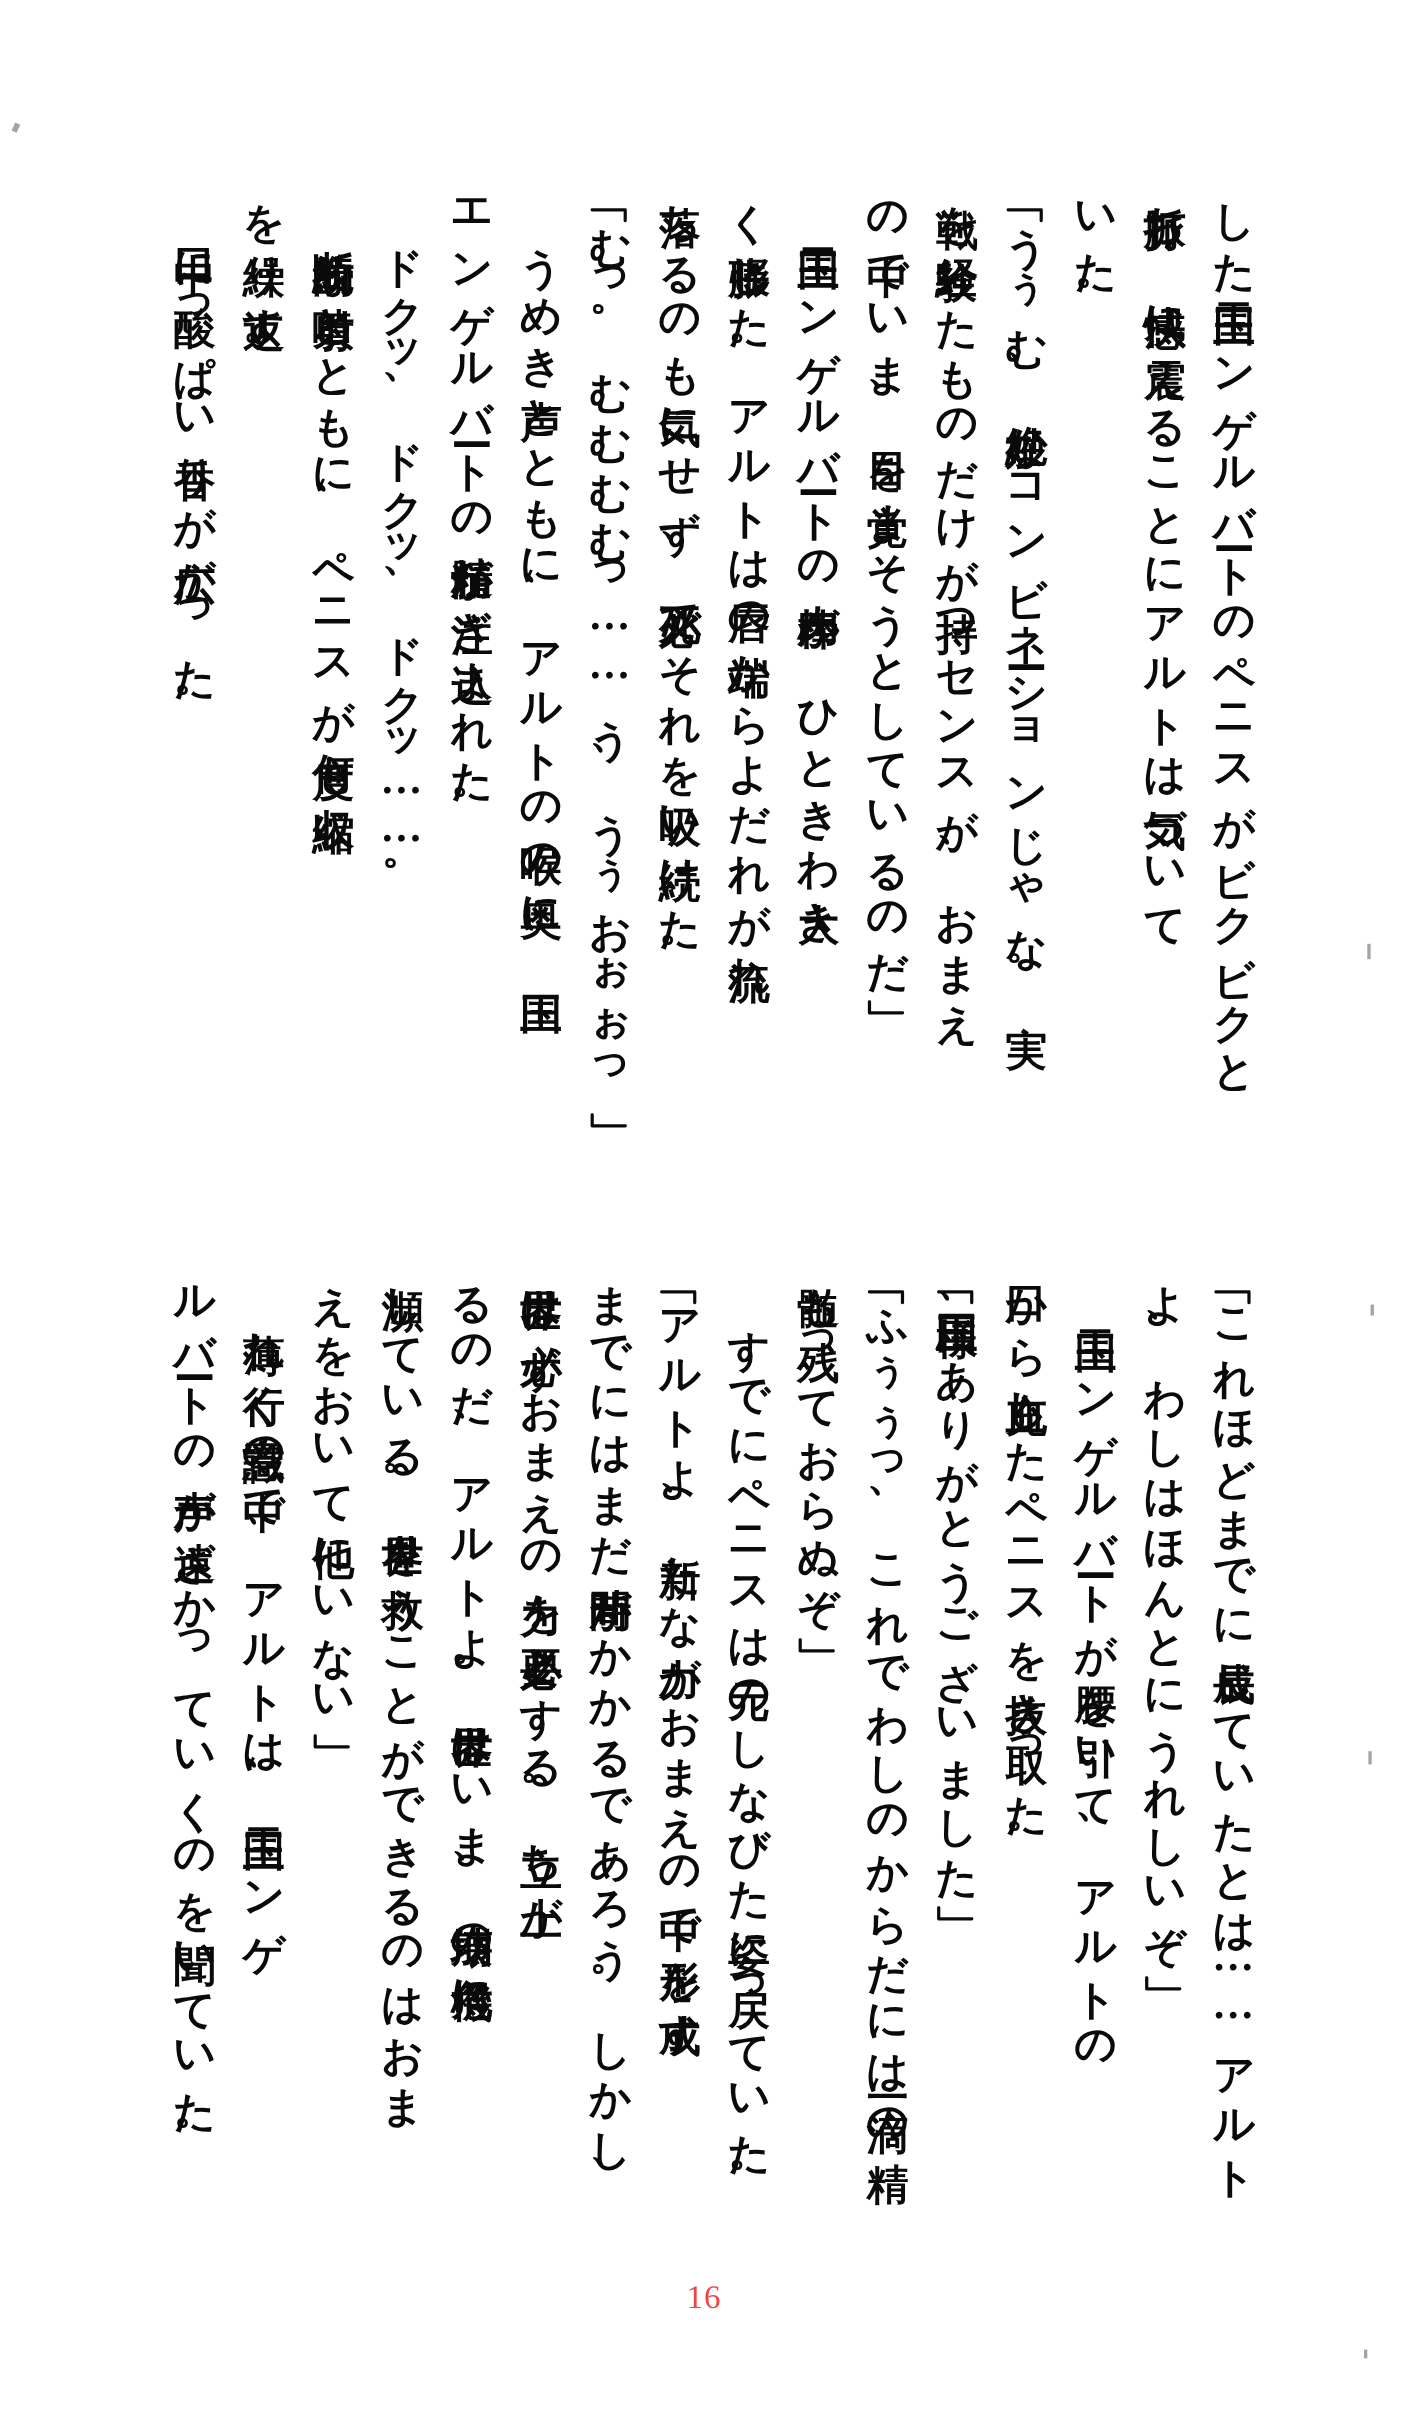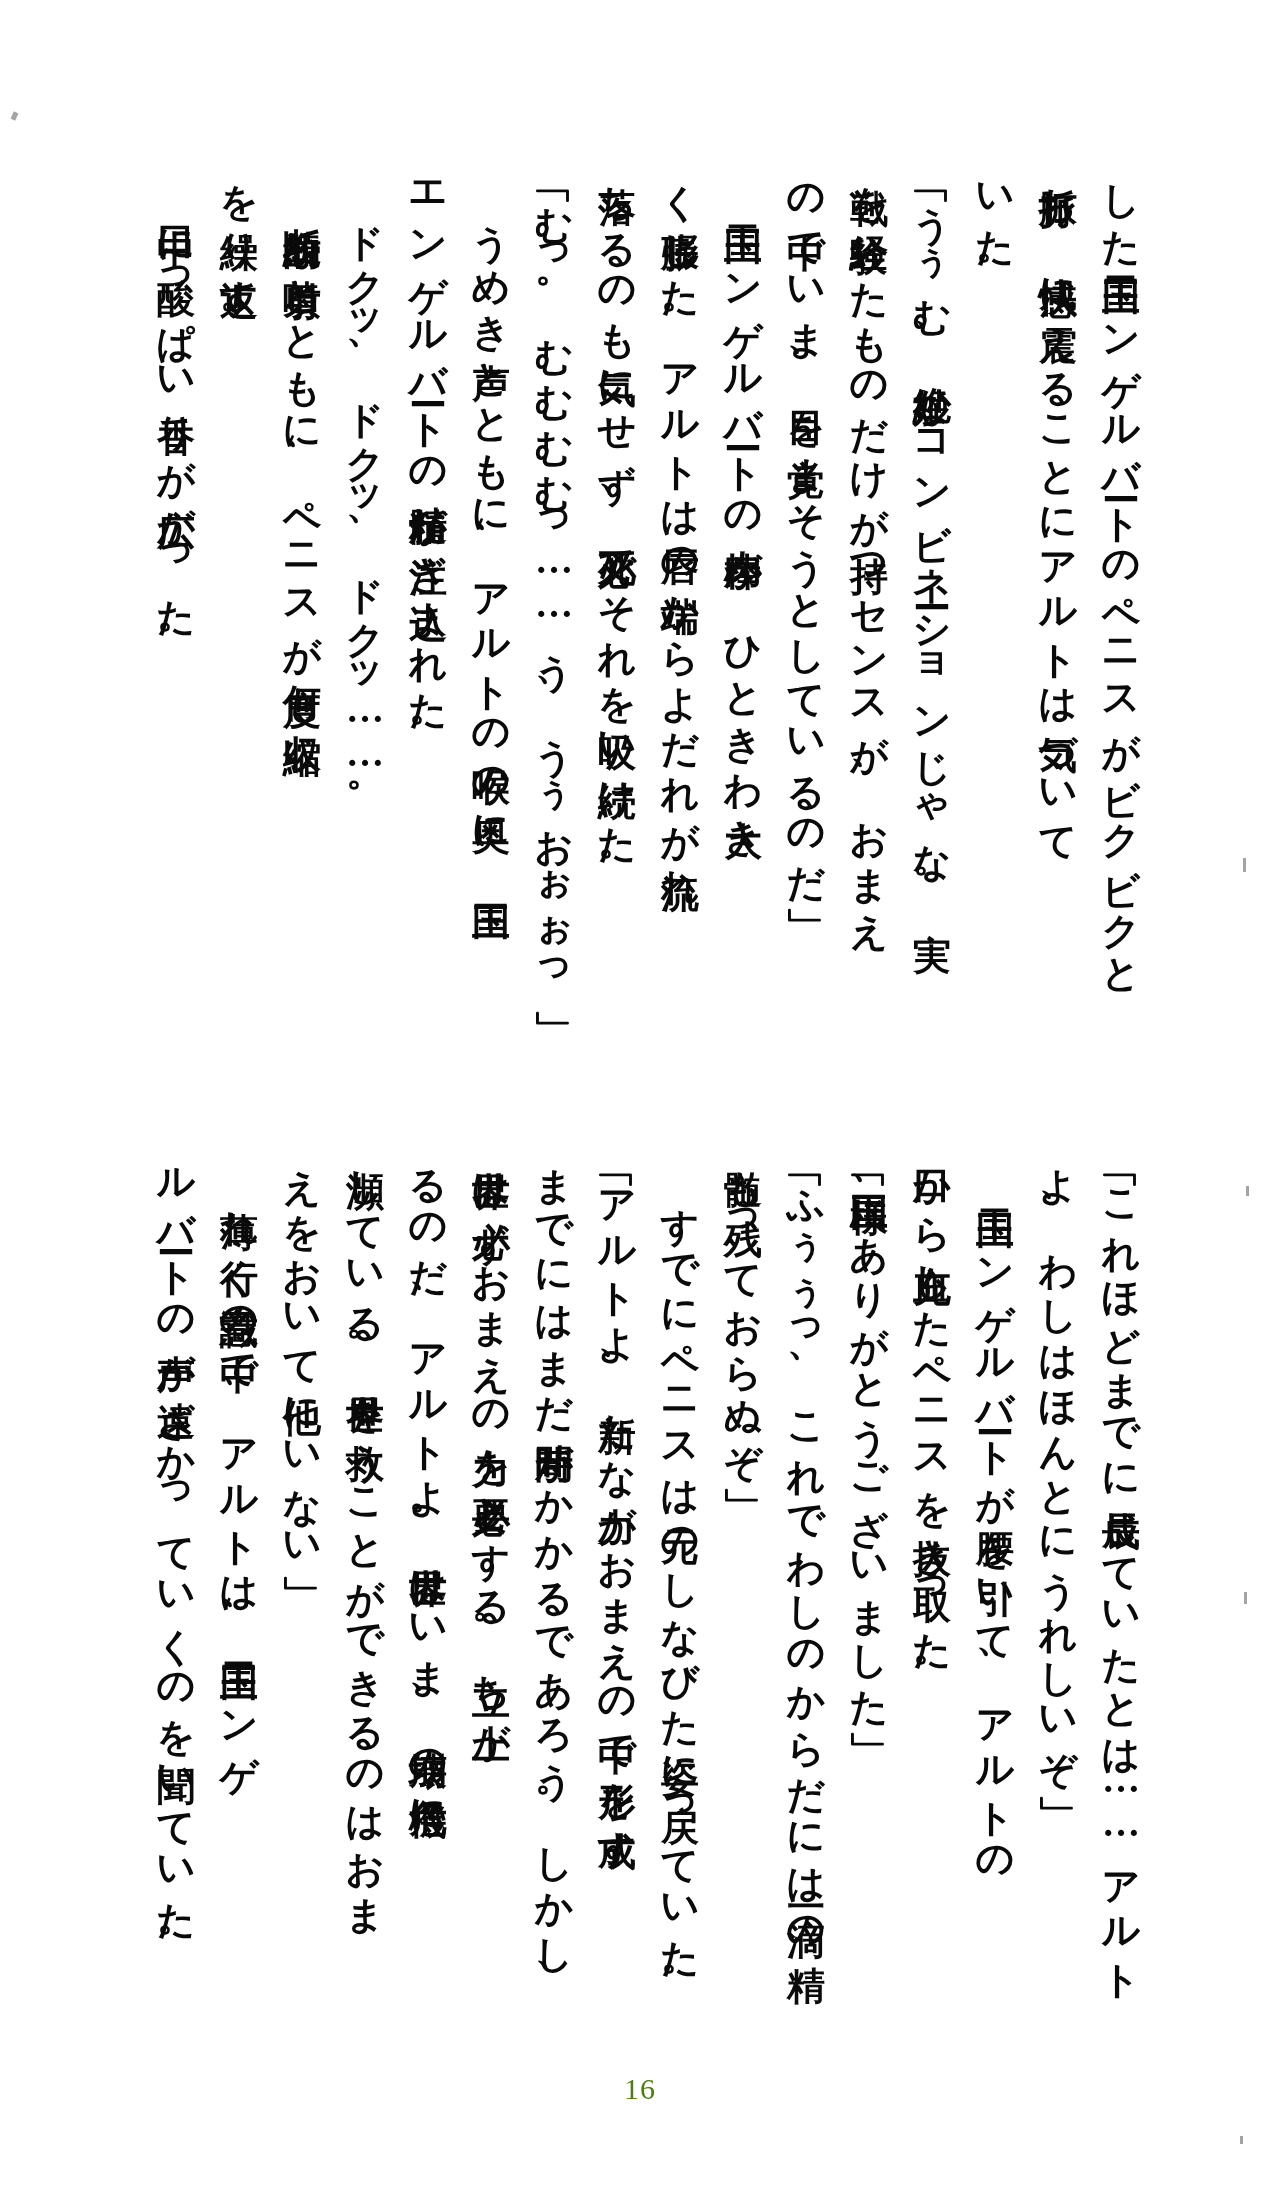--- a/index.html
+++ b/index.html
@@ -37,21 +37,21 @@
   .text-block.top    { top: 158px; }
   .text-block.bottom { top: 1142px; }
   .page-number {
     position: absolute;
     top: 2072px;
     left: 0;
     width: 1280px;
     text-align: center;
     font-size: 30px;
     letter-spacing: 1px;
-    color: #4d7c0f;
+    color: #ef4444;
   }
   .artifact {
     position: absolute;
     background: #5a5a5a;
     opacity: 0.55;
   }
   .a1 { left: 12px;  top: 112px;  width: 5px; height: 8px; transform: rotate(25deg); }
   .a2 { left: 1243px; top: 858px;  width: 3px; height: 14px; }
   .a3 { left: 1246px; top: 1186px; width: 3px; height: 10px; }
   .a4 { left: 1244px; top: 1592px; width: 3px; height: 12px; }

